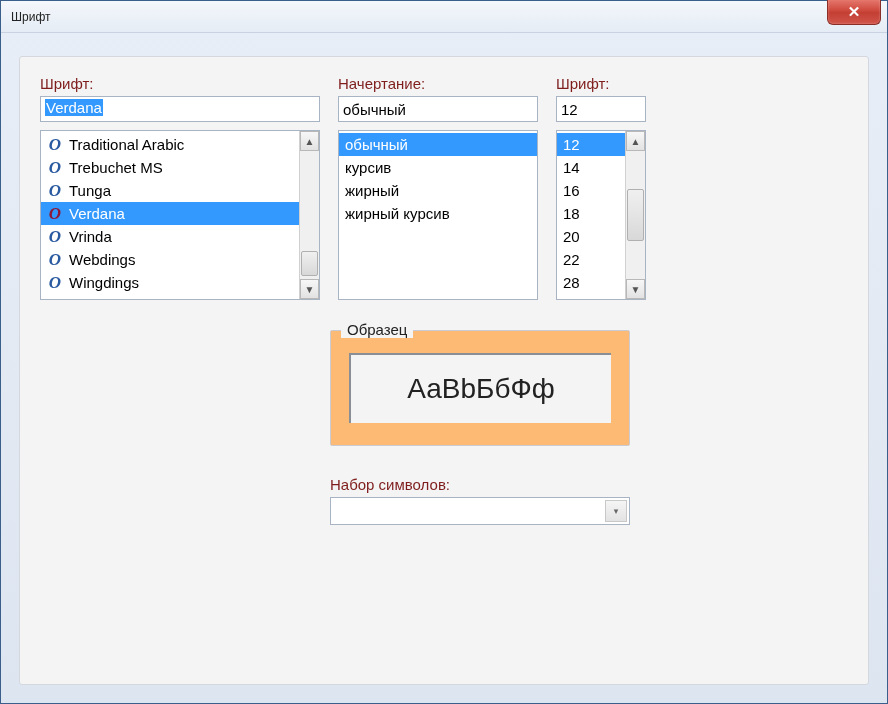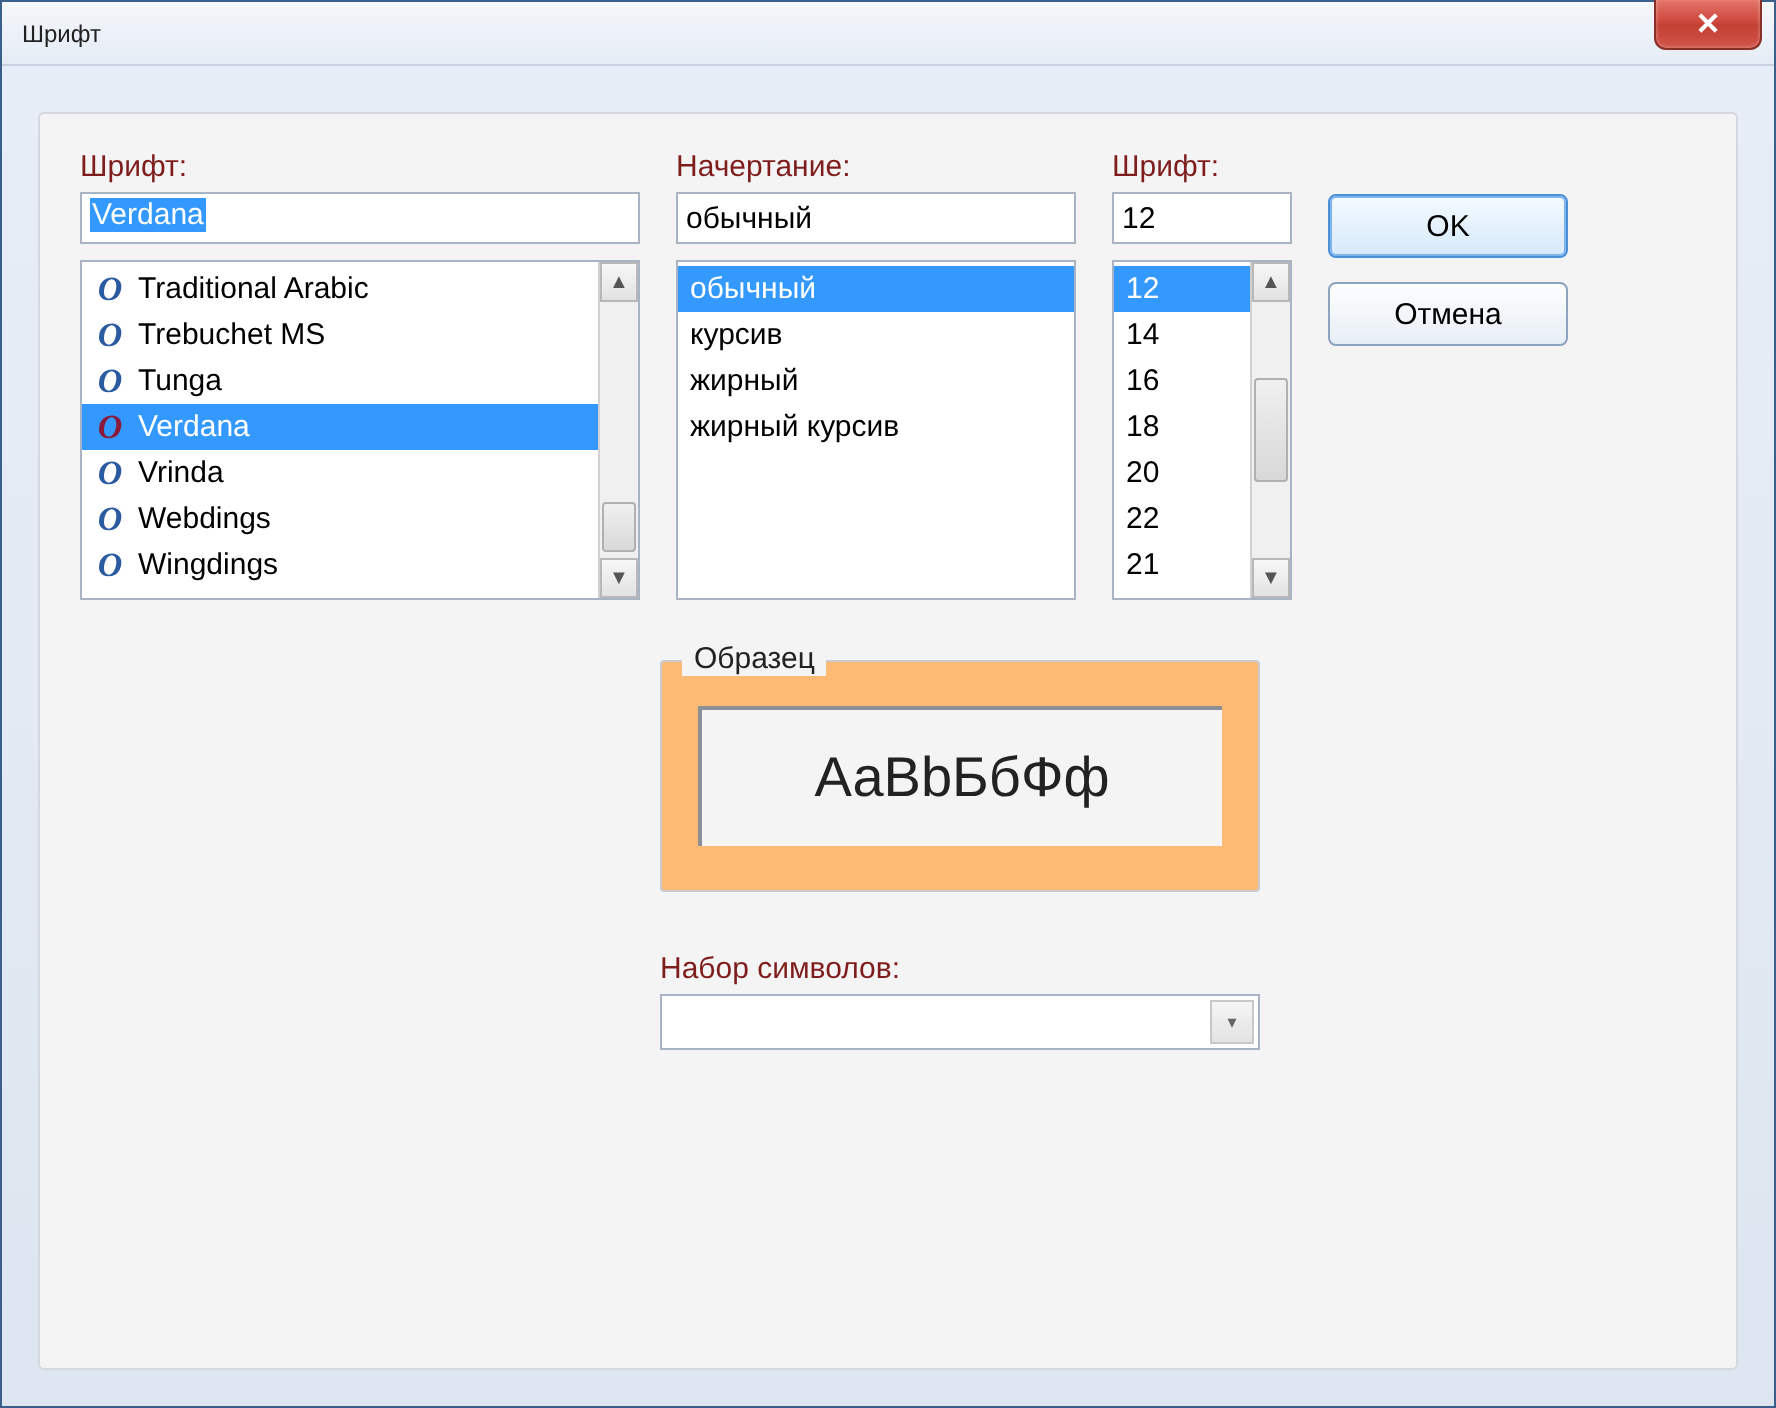--- a/index.html
+++ b/index.html
@@ -317,40 +317,36 @@
         <span class="col-label">Шрифт:</span>
         <input class="text-input" value="12" style="">
         <div class="listbox">
           <div class="listbox-inner" id="size-list">
               <div class="list-item selected">12</div>
               <div class="list-item">14</div>
               <div class="list-item">16</div>
               <div class="list-item">18</div>
               <div class="list-item">20</div>
               <div class="list-item">22</div>
-              <div class="list-item">21</div>
+              <div class="list-item">28</div>
             </div>
           <div class="scrollbar">
             <div class="sb-btn">
                 <span>▲</span>
               </div>
             <div class="sb-track">
               <div class="sb-thumb" style="top:30%; height:40%;"></div>
             </div>
             <div class="sb-btn">
                 <span>▼</span>
               </div>
           </div>
         </div>
       </div>
 
-      <div class="col-buttons">
-        <button class="btn primary">OK</button>
-        <button class="btn">Отмена</button>
-      </div>
 
     </div>
 
     <div class="sample-group">
       <div class="fieldset">
         <span class="fieldset-legend">Образец</span>
         <div class="sample-box">АаВbБбФф</div>
       </div>
     </div>
 

